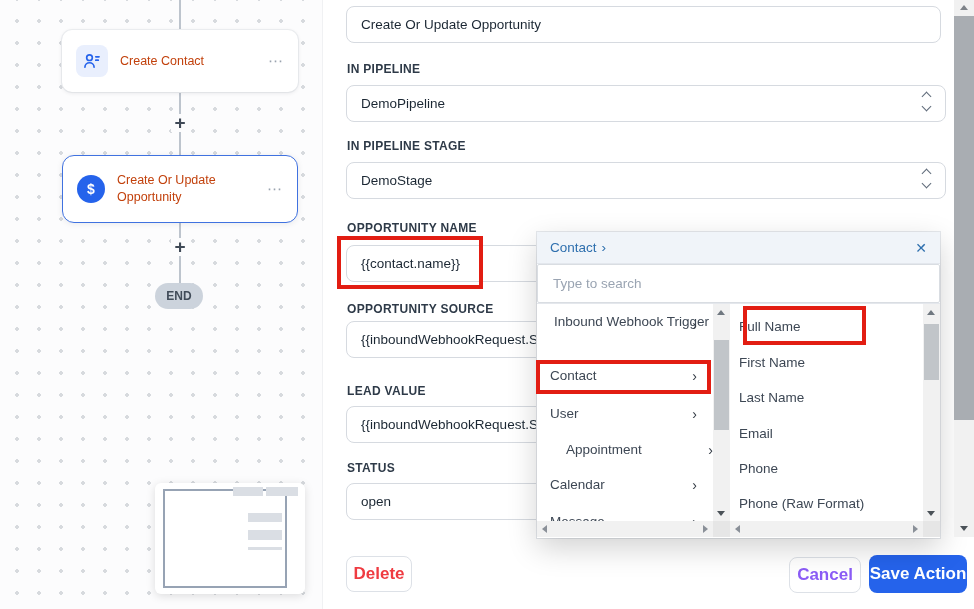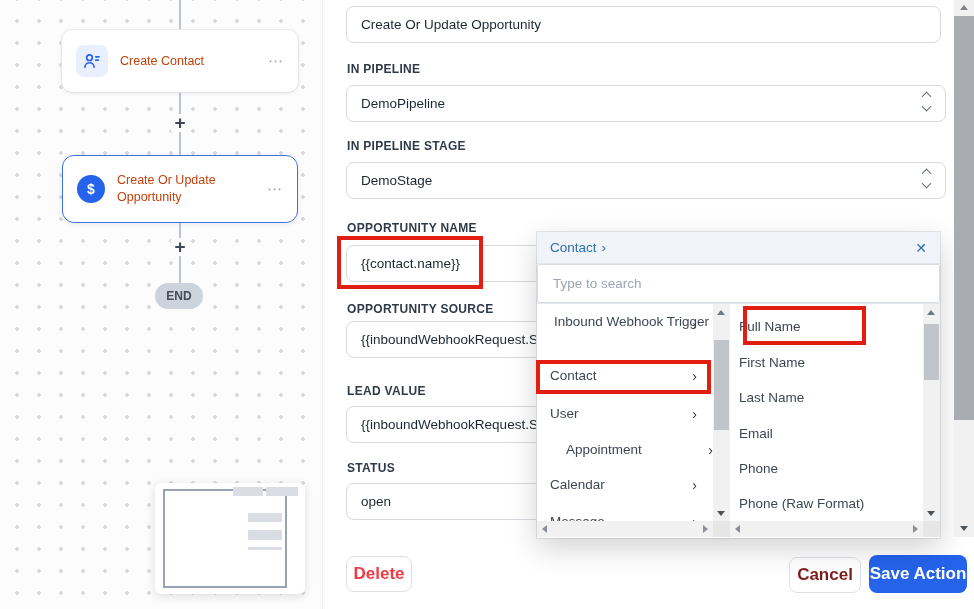--- a/index.html
+++ b/index.html
@@ -40,21 +40,21 @@
   .sel-wrap { position:absolute; left:23px; width:600px; height:37px; }
   .sel-wrap .t-input { position:absolute; left:0; top:0; width:100%; height:100%; }
   .updown { position:absolute; right:15px; top:8px; width:10px; display:flex; flex-direction:column; align-items:center; gap:3px; pointer-events:none; }
   .updown i { display:block; width:7px; height:7px; border-left:1.6px solid #5f6b7a; border-top:1.6px solid #5f6b7a; }
   .updown i.up { transform:rotate(45deg); }
   .updown i.down { transform:rotate(225deg); }
 
   .footer-btn { position:absolute; height:36px; border-radius:8px; background:#fff; border:1px solid #dde1e7;
     font-family:"Liberation Sans",sans-serif; font-size:17px; font-weight:bold; cursor:pointer; }
   .btn-delete { left:23px; top:556px; width:66px; color:#ef3b41; }
-  .btn-cancel { left:466px; top:557px; width:72px; color:#7f1d1d; }
+  .btn-cancel { left:466px; top:557px; width:72px; color:#8b5cf6; }
   .btn-save { left:546px; top:555px; width:98px; height:38px; background:#2563eb; border:none; color:#fff; }
 
   
   .popup { position:absolute; left:537px; top:232px; width:403px; height:306px; background:#fff;
     box-shadow:0 10px 28px rgba(0,0,0,.18), 0 0 0 1px #e6e9ed; z-index:5; }
   .pop-head { height:32px; background:#f0f4f9; border-bottom:1px solid #e3e7ed; display:flex;
     align-items:center; padding:0 13px; }
   .crumb { font-size:13.5px; color:#2e6fae; }
   .crumb .chev { margin-left:5px; }
   .pop-close { margin-left:auto; color:#2e6fae; font-size:14px; cursor:pointer; }

